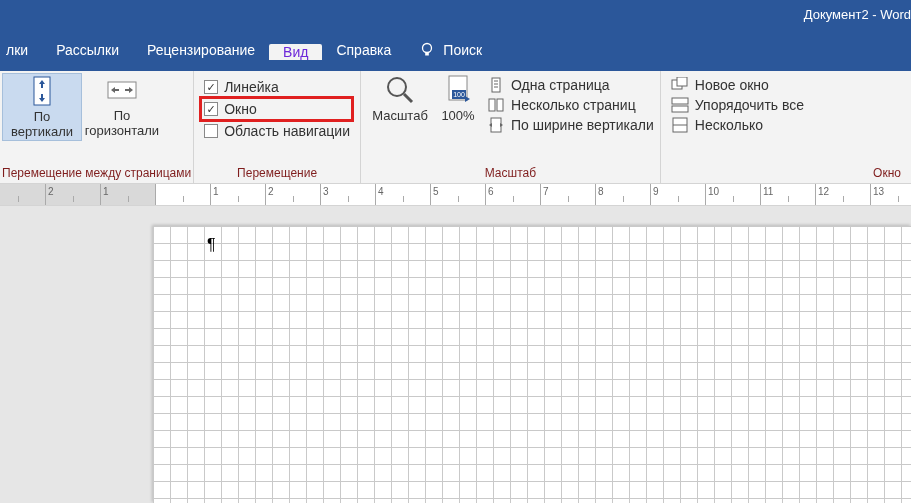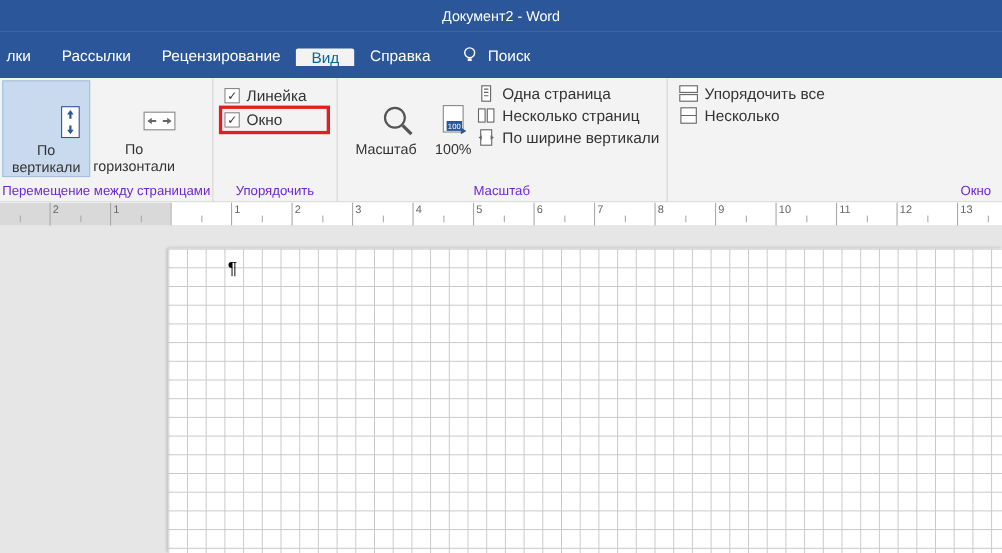--- a/index.html
+++ b/index.html
@@ -1,31 +1,31 @@
 <!DOCTYPE html>
 <html><head>
 <meta charset="utf-8">
 <style>
   * { box-sizing: border-box; margin: 0; padding: 0; font-family: "Segoe UI", Tahoma, sans-serif; }
   body { background: #fff; width: 911px; height: 503px; overflow: hidden; position: relative; }
 
-  .titlebar { background: #2b579a; height: 29px; color: #fff; text-align: center; line-height: 29px; font-size: 13px; }
+  .titlebar { background: #2b579a; height: 29px; color: #fff; text-align: right; line-height: 29px; font-size: 13px; }
 
   .tabs { background: #2b579a; height: 42px; display: flex; align-items: center; color: #fff; }
   .tab { padding: 0 14px; display: flex; align-items: center; font-size: 14px; cursor: pointer; }
   .tab.first { padding-left: 6px; }
-  .tab.active { background: #f3f3f3; color: #0369a1; border-top-left-radius: 2px; border-top-right-radius: 2px; margin-top: 4px; padding-top:0; }
+  .tab.active { background: #f3f3f3; color: #6d28d9; border-top-left-radius: 2px; border-top-right-radius: 2px; margin-top: 4px; padding-top:0; }
   .tab .bulb { margin-right: 8px; }
 
   .ribbon { background: #f3f3f3; border-bottom: 1px solid #d4d4d4; height: 113px; display: flex; position: relative; }
   .group { border-right: 1px solid #d4d4d4; display: flex; flex-direction: column; padding: 2px 6px 0 6px; }
   .group-body { flex: 1; display: flex; align-items: flex-start; }
-  .group-label { text-align: center; font-size: 12px; color: #6d28d9; padding: 2px 0 3px 0; }
-
-  .big-btn { display: flex; flex-direction: column; align-items: flex-end; justify-content: flex-start; width: 80px; padding-top: 20px; font-size: 13px; color: #333; cursor: pointer; }
+  .group-label { text-align: center; font-size: 12px; color: #7f1d1d; padding: 2px 0 3px 0; }
+
+  .big-btn { display: flex; flex-direction: column; align-items: center; justify-content: flex-start; width: 80px; padding-top: 0; font-size: 13px; color: #333; cursor: pointer; }
   .big-btn.sel { background: #c9daef; border: 1px solid #a6bfdb; }
   .big-btn .ico { width: 34px; height: 34px; display:flex; align-items:center; justify-content:center; }
   .big-btn .lbl { text-align: center; line-height: 1.15; margin-top: 2px; }
 
   .checks { display: flex; flex-direction: column; gap: 6px; padding: 6px 4px 0 4px; }
   .chk { display: flex; align-items: center; gap: 6px; font-size: 14px; color: #333; cursor: pointer; }
   .chk .box { width: 14px; height: 14px; border: 1px solid #888; background: #fff; display:flex; align-items:center; justify-content:center; font-size:11px; color:#333;}
   .chk.redbox { border: 3px solid #e02020; padding: 2px 40px 2px 2px; margin: -5px -4px -5px -5px; }
 
   .cmd-list { display: flex; flex-direction: column; gap: 4px; padding: 4px 0 0 4px; }
@@ -112,23 +112,27 @@
     <div class="group-body">
       <div class="checks">
         <label class="chk">
           <span class="box">✓</span>
           <span>Линейка</span>
         </label>
         <label class="chk redbox">
           <span class="box">✓</span>
           <span>Окно</span>
         </label>
-      </div>
-    </div>
-    <div class="group-label">Упорядочить</div>
+        <label class="chk">
+          <span class="box"></span>
+          <span>Область навигации</span>
+        </label>
+      </div>
+    </div>
+    <div class="group-label">Перемещение</div>
   </div>
 
   <div class="group">
     <div class="group-body">
       <div class="big-btn" style="width:66px">
         <span class="ico">
           <svg width="32" height="32">
               <circle cx="13" cy="13" r="9" fill="none" stroke="#555" stroke-width="2"></circle>
               <line x1="20" y1="20" x2="28" y2="28" stroke="#555" stroke-width="3"></line>
             </svg>
@@ -180,20 +184,29 @@
     </div>
     <div class="group-label">Масштаб</div>
   </div>
 
   <div class="group" style="border-right:none;flex:1">
     <div class="group-body">
       <div class="cmd-list">
         <div class="cmd">
           <span class="ic">
               <svg width="18" height="16">
+                <rect x="1" y="3" width="10" height="9" fill="#fff" stroke="#666"></rect>
+                <rect x="6" y="0" width="10" height="9" fill="#fff" stroke="#666"></rect>
+              </svg>
+            </span>
+          <span>Новое окно</span>
+        </div>
+        <div class="cmd">
+          <span class="ic">
+              <svg width="18" height="16">
                 <rect x="1" y="1" width="16" height="6" fill="#fff" stroke="#666"></rect>
                 <rect x="1" y="9" width="16" height="6" fill="#fff" stroke="#666"></rect>
               </svg>
             </span>
           <span>Упорядочить все</span>
         </div>
         <div class="cmd">
           <span class="ic">
               <svg width="18" height="16">
                 <rect x="2" y="1" width="14" height="14" fill="#fff" stroke="#666"></rect>

